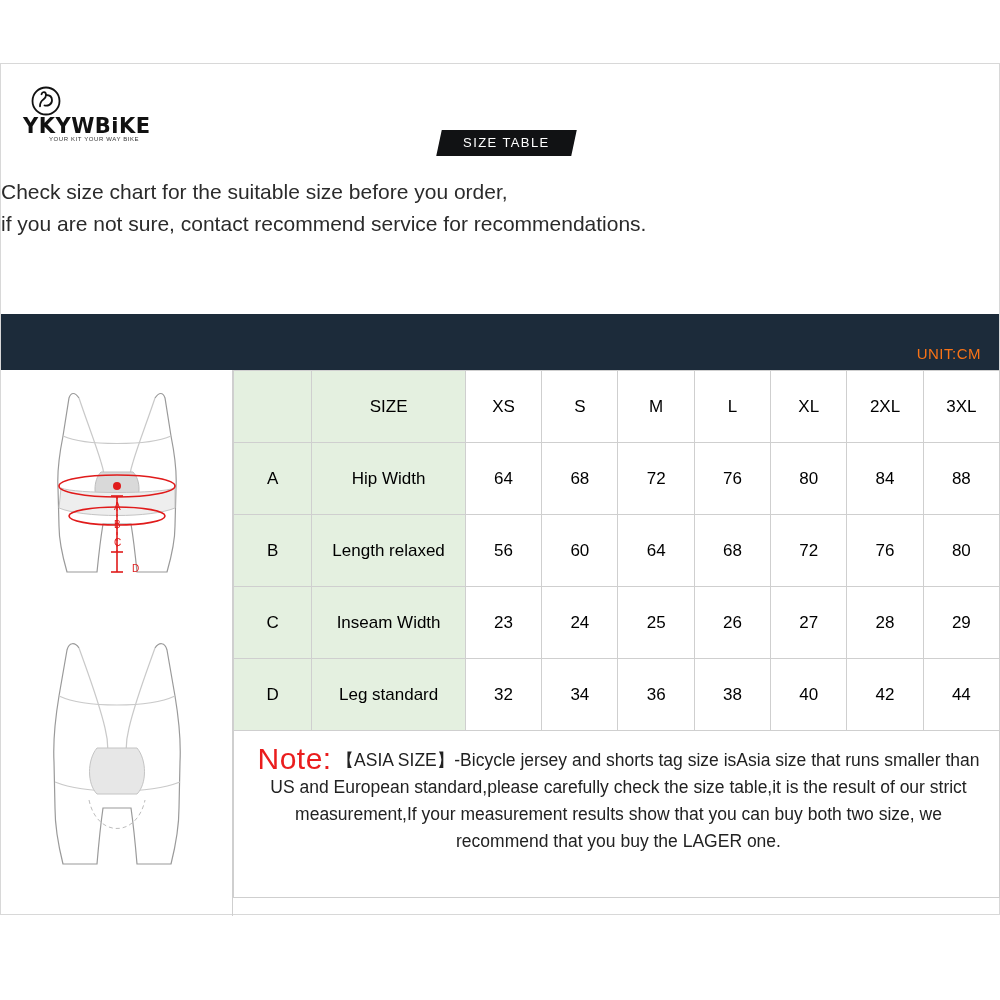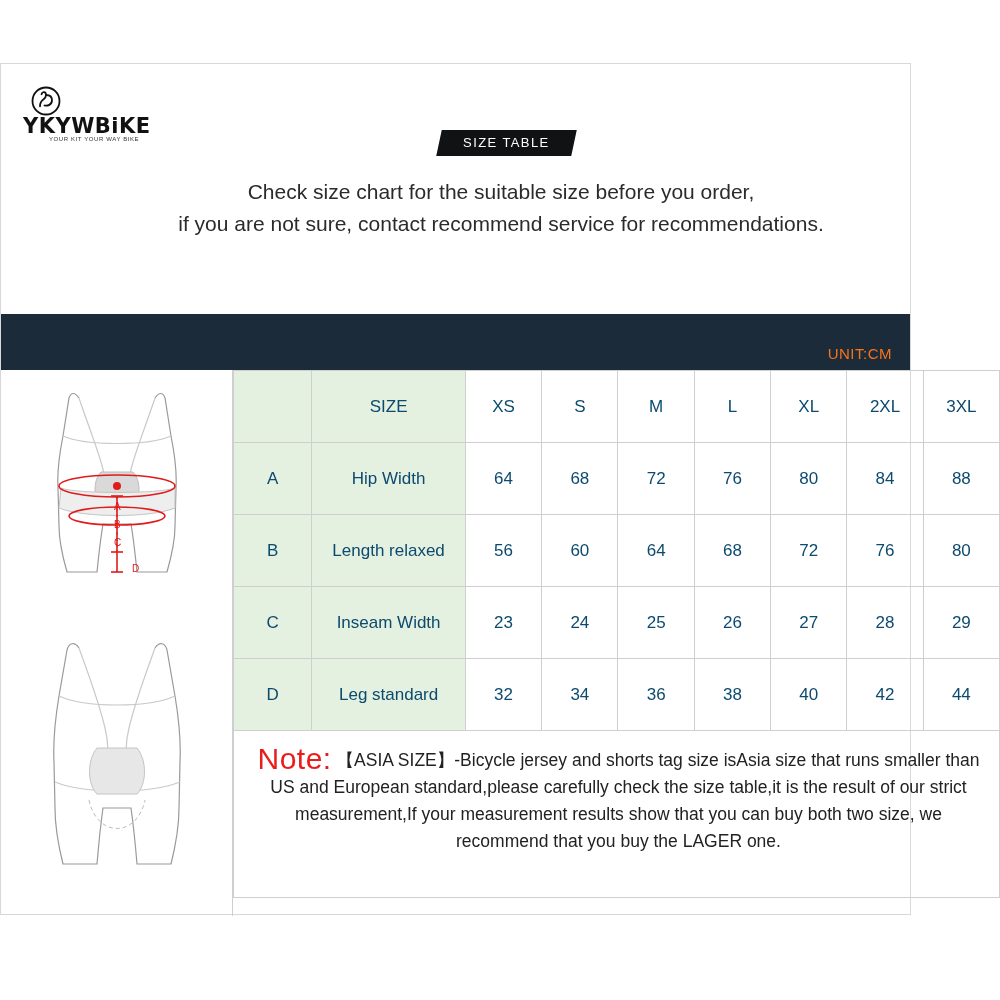--- a/index.html
+++ b/index.html
@@ -17,21 +17,21 @@
   .page {
     position: relative;
     width: 1000px;
     height: 1000px;
     background: #ffffff;
   }
   .sheet {
     position: absolute;
     left: 0;
     top: 63px;
-    width: 911px;
+    width: 1000px;
     height: 852px;
     background: #ffffff;
     border: 1px solid #d8d8d8;
     box-sizing: border-box;
   }
   
   .header {
     position: relative;
     height: 250px;
   }
@@ -83,21 +83,20 @@
   }
   .title-badge span {
     display: inline-block;
     transform: skewX(12deg);
   }
   .intro {
     position: absolute;
     left: 0;
     top: 112px;
     width: 1000px;
-    text-align: center;
     font-size: 21px;
     color: #2b2b2b;
     line-height: 32px;
   }
   
   .unitbar {
     position: relative;
     height: 56px;
     background: #1c2b3a;
     color: #f97316;
@@ -133,21 +132,21 @@
     border-collapse: collapse;
     width: 767px;
     table-layout: fixed;
   }
   table.size-table td {
     border: 1px solid #cfcfcf;
     height: 69px;
     text-align: center;
     vertical-align: middle;
     font-size: 17px;
-    color: #0c4a6e;
+    color: #000000;
   }
   td.label-cell {
     background: #e4f0e0;
   }
   col.c-letter { width: 78px; }
   col.c-name   { width: 153px; }
   col.c-size   { width: 76px; }
   .note-cell {
     border: 1px solid #cfcfcf;
     border-top: none;

